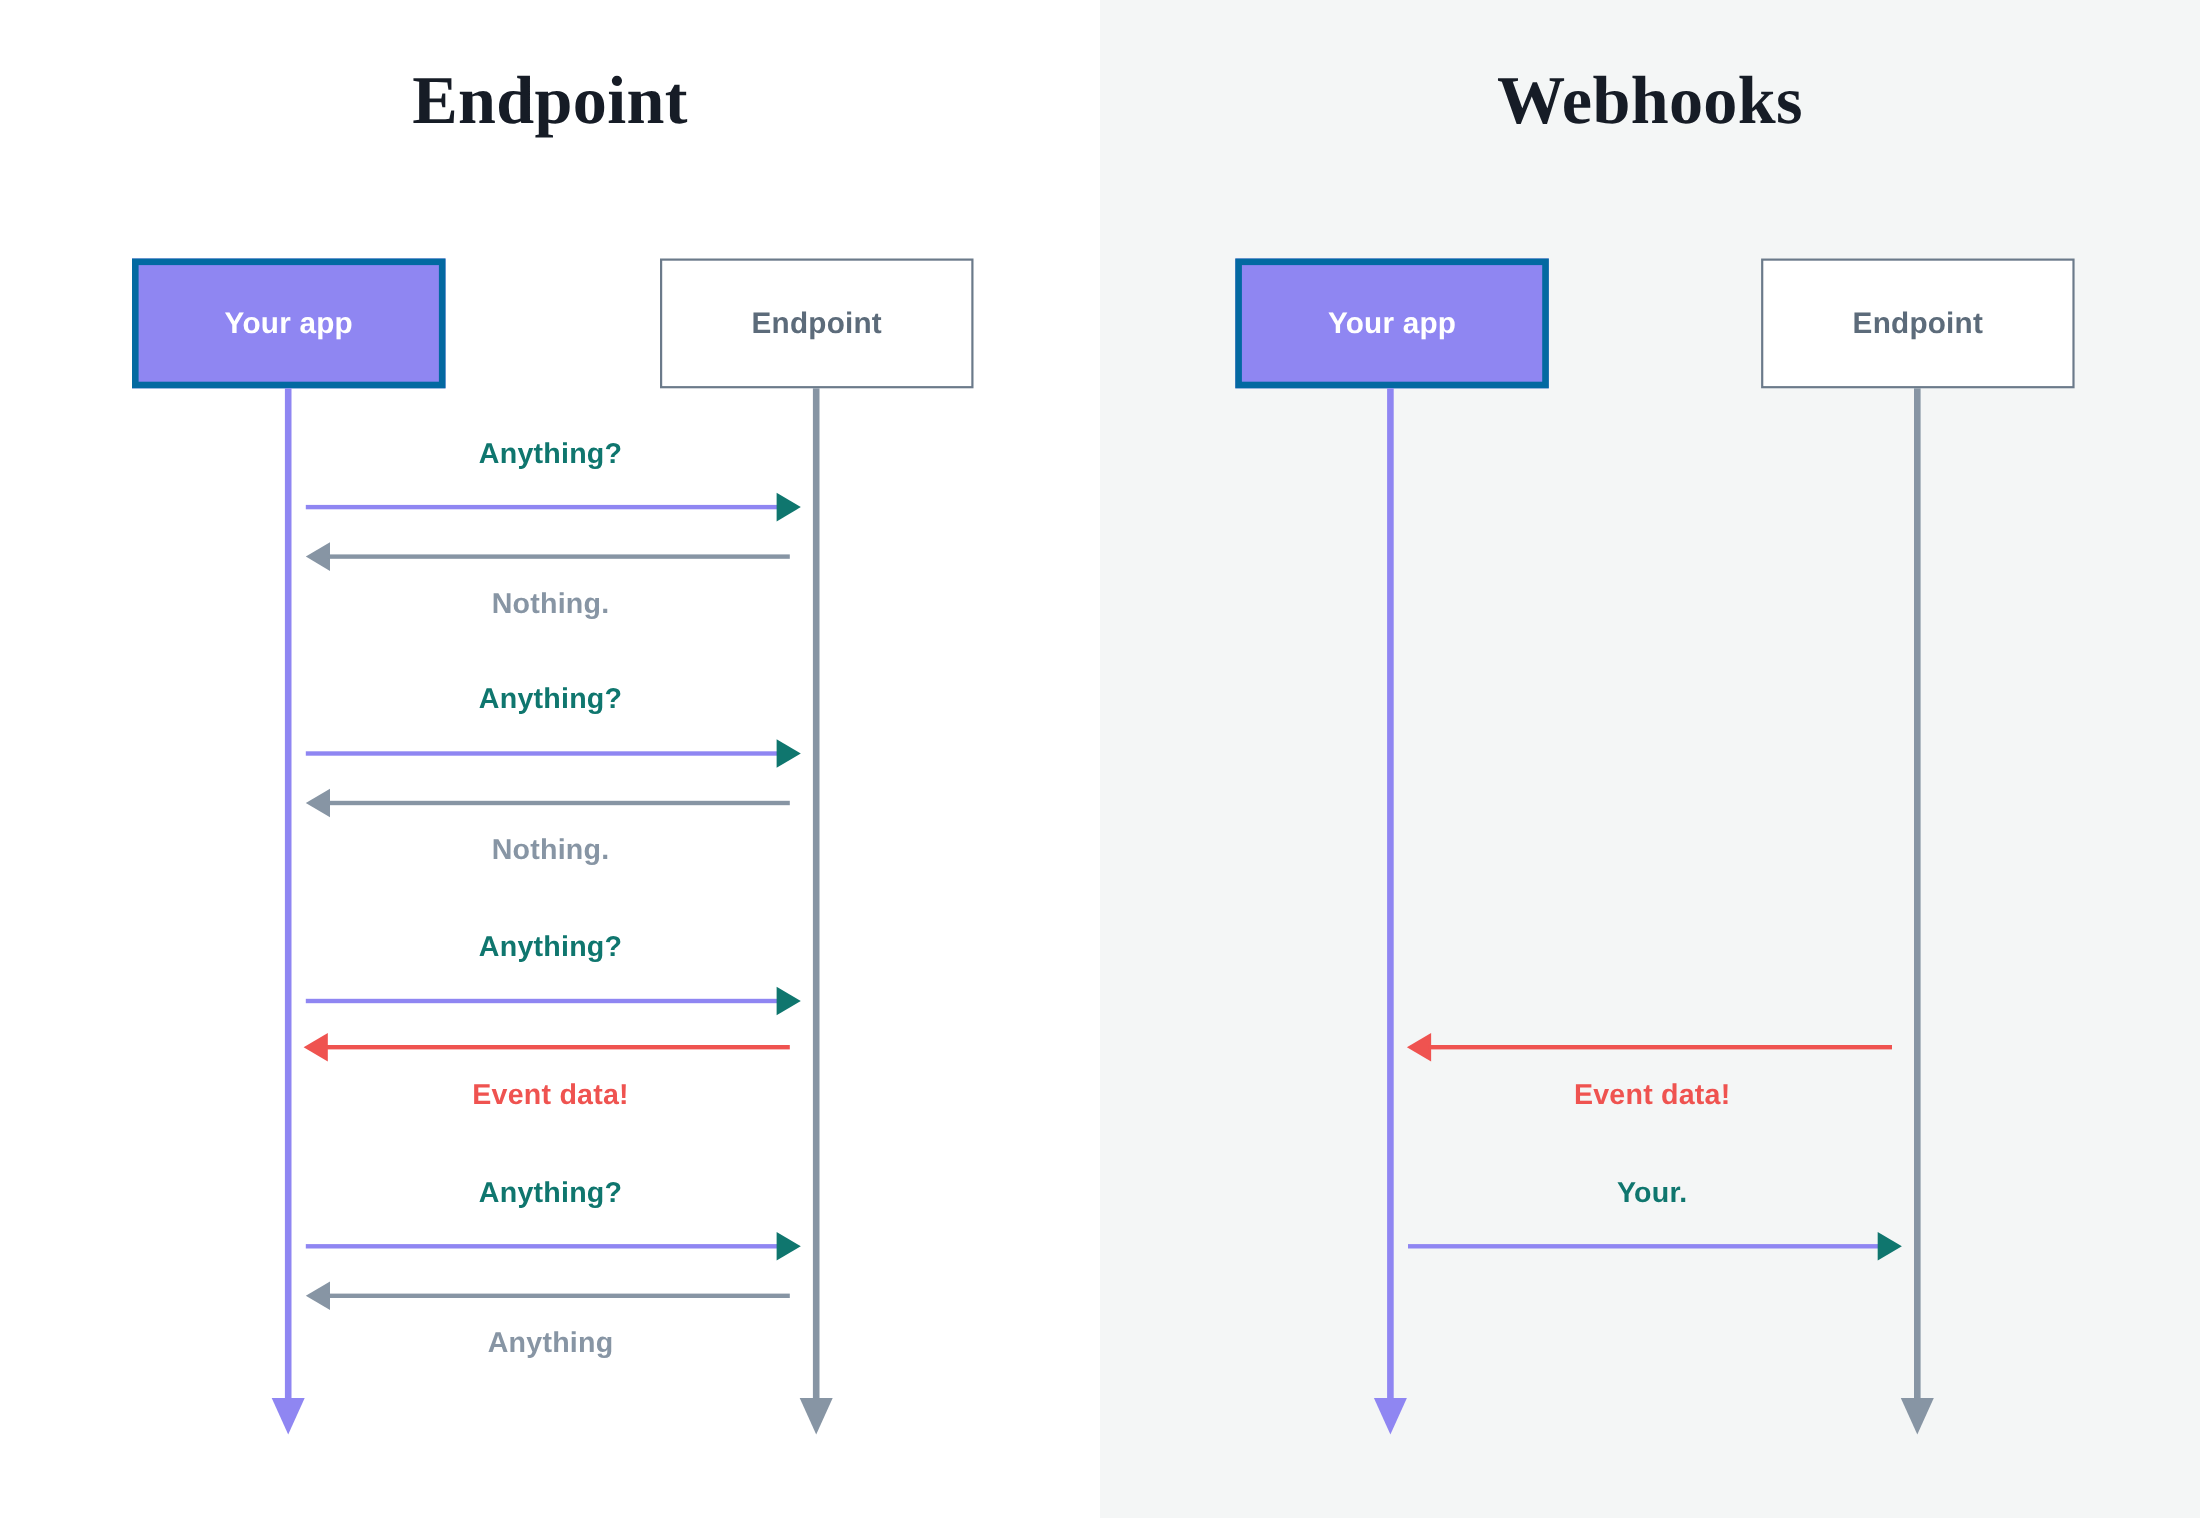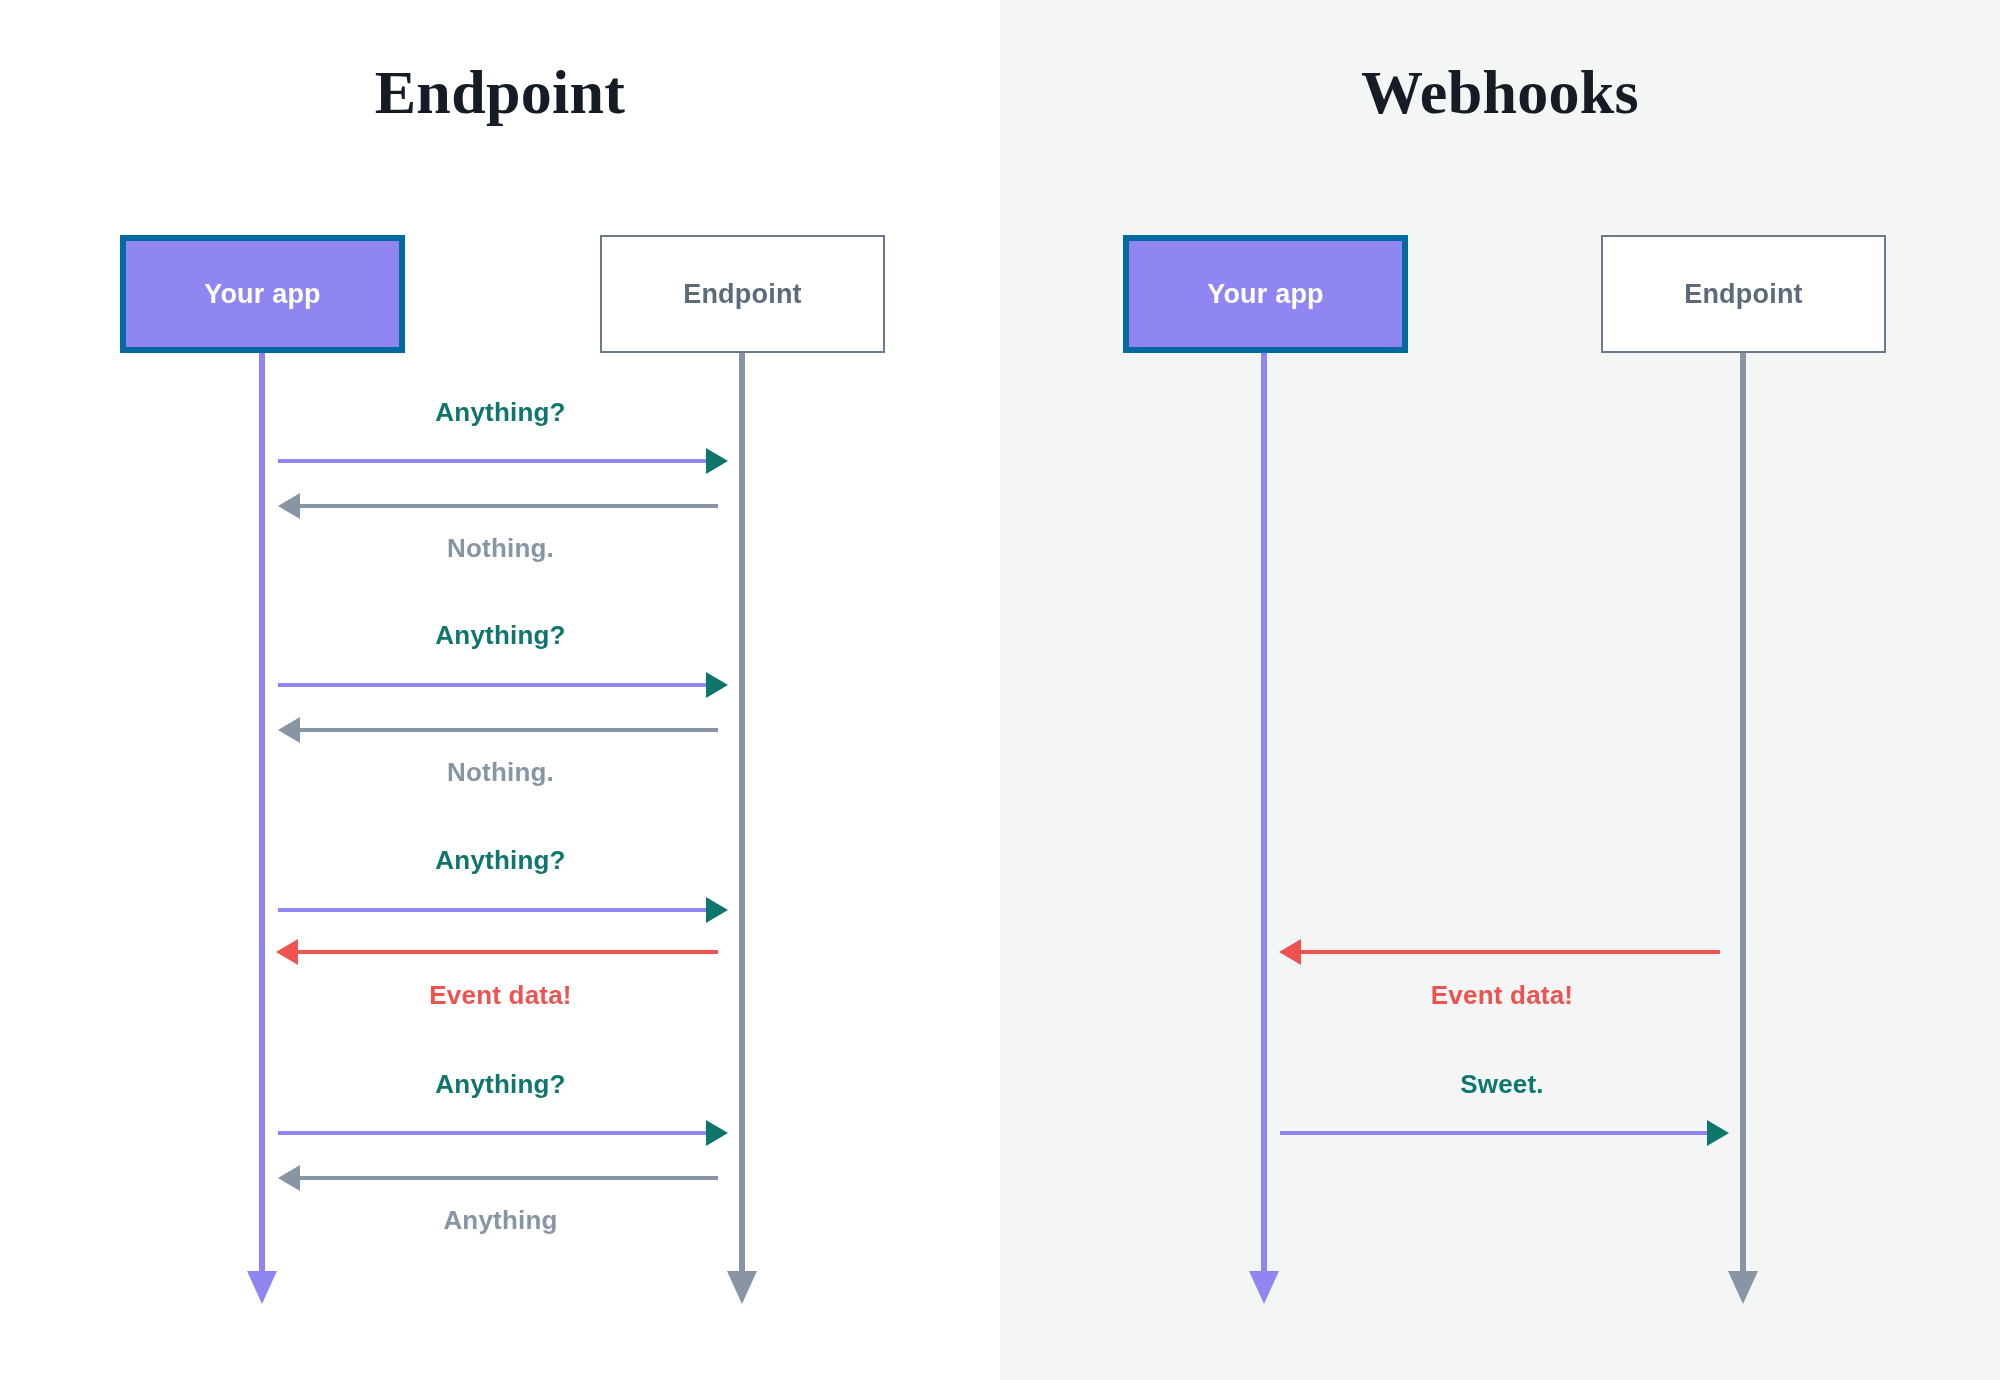--- a/index.html
+++ b/index.html
@@ -188,18 +188,18 @@
     <div class="lifeline purple" style="left:261px;"></div>
     <div class="lifeline-head purple" style="left:249px;"></div>
 
     <div class="lifeline gray" style="left:740px;"></div>
     <div class="lifeline-head gray" style="left:728px;"></div>
 
     <div class="msg-head left c-red" style="left:279px; top:939px;"></div>
     <div class="msg-line bg-red" style="left:299px; top:950px; width:421px;"></div>
     <div class="msg-label c-red" style="left:280px; top:980px; width:444px;">Event data!</div>
 
-    <div class="msg-label c-purple" style="left:280px; top:1069px; width:444px;">Sweet.</div>
+    <div class="msg-label c-purple" style="left:280px; top:1069px; width:444px;">Your.</div>
     <div class="msg-line bg-purple" style="left:280px; top:1131px; width:431px;"></div>
     <div class="msg-head right c-purple" style="left:707px; top:1120px;"></div>
   </div>
 
 </div>
 
 </body></html>

